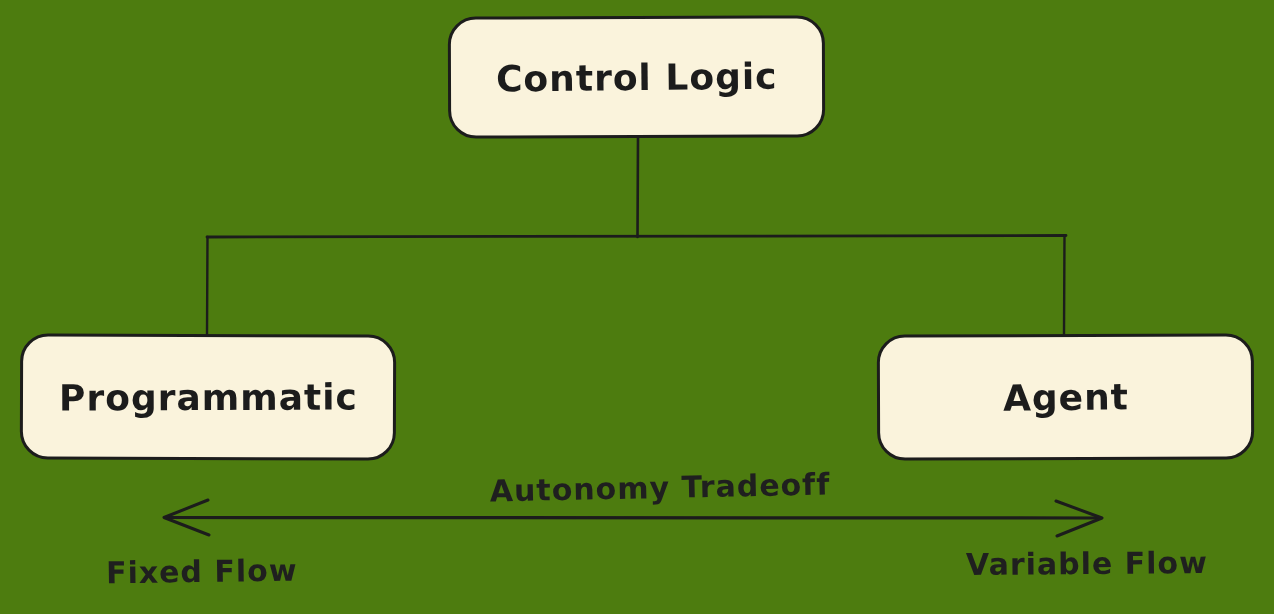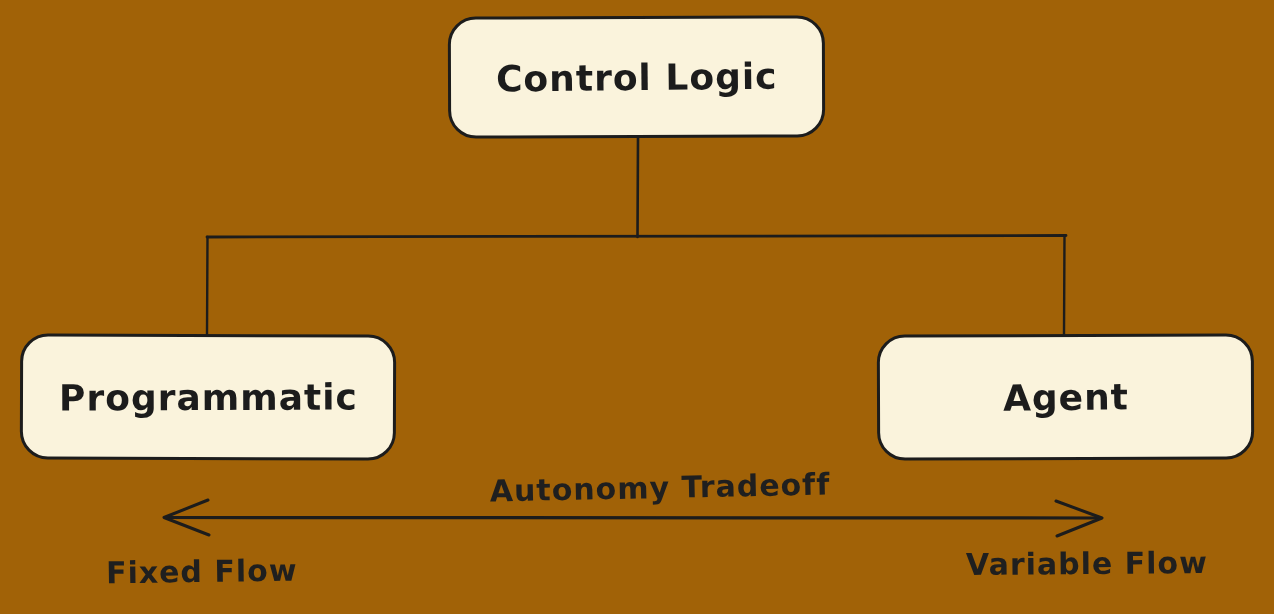--- a/index.html
+++ b/index.html
@@ -5,21 +5,21 @@
   html, body {
     margin: 0;
     padding: 0;
     background: #ffffff;
     font-family: "DejaVu Sans", sans-serif;
   }
   .canvas {
     position: relative;
     width: 1274px;
     height: 614px;
-    background: #a16207;
+    background: #4d7c0f;
     overflow: hidden;
   }
   .wires {
     position: absolute;
     left: 0; top: 0;
     width: 1274px; height: 614px;
   }
   .node {
     position: absolute;
     box-sizing: border-box;

